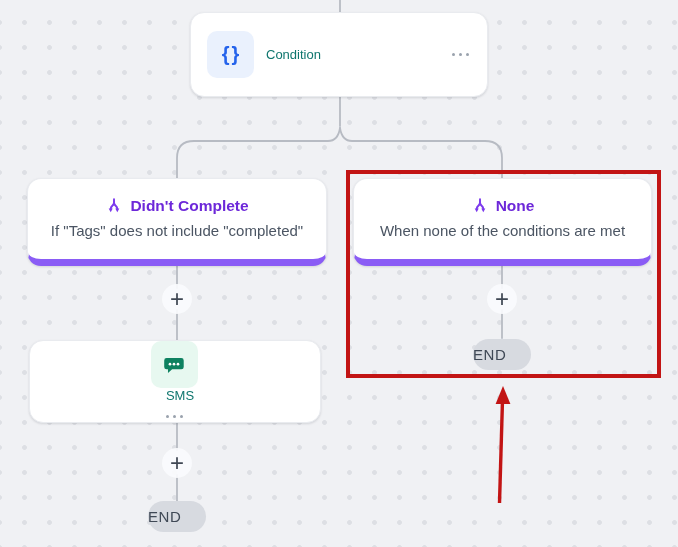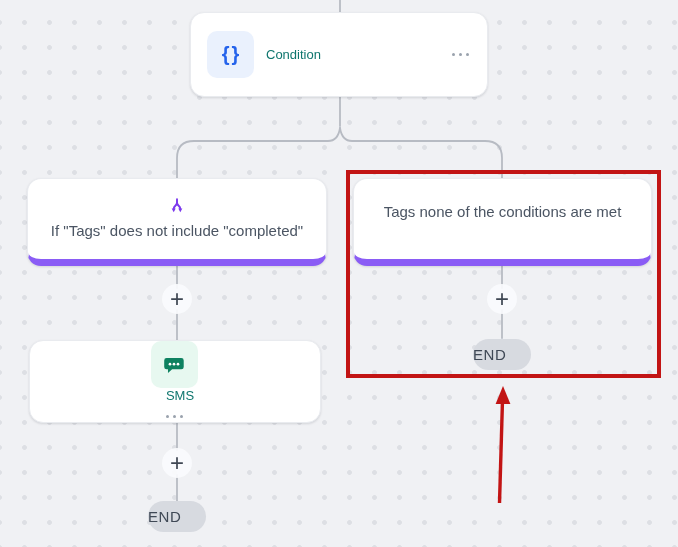--- a/index.html
+++ b/index.html
@@ -83,26 +83,39 @@
     <div class="branch-head">
       <svg width="18" height="19" viewBox="0 0 24 24">
         <g stroke="#7c3aed" stroke-width="2.6" fill="none" stroke-linecap="round">
           <path d="M12 3.5 V8"></path>
           <path d="M12 8 C12 12.5 7.6 12 7.6 16.5"></path>
           <path d="M12 8 C12 12.5 16.4 12 16.4 16.5"></path>
         </g>
         <polygon points="7.6,21 4.9,15.9 10.3,15.9" fill="#7c3aed"></polygon>
         <polygon points="16.4,21 13.7,15.9 19.1,15.9" fill="#7c3aed"></polygon>
       </svg>
+      <span class="branch-title">Didn't Complete</span>
     </div>
     <div class="branch-sub">If "Tags" does not include "completed"</div>
   </div>
 
   <div class="card branch-card" style="left:353px;top:178px;width:299px;height:88px;">
-    <div class="branch-sub">Tags none of the conditions are met</div>
+    <div class="branch-head">
+      <svg width="18" height="19" viewBox="0 0 24 24">
+        <g stroke="#7c3aed" stroke-width="2.6" fill="none" stroke-linecap="round">
+          <path d="M12 3.5 V8"></path>
+          <path d="M12 8 C12 12.5 7.6 12 7.6 16.5"></path>
+          <path d="M12 8 C12 12.5 16.4 12 16.4 16.5"></path>
+        </g>
+        <polygon points="7.6,21 4.9,15.9 10.3,15.9" fill="#7c3aed"></polygon>
+        <polygon points="16.4,21 13.7,15.9 19.1,15.9" fill="#7c3aed"></polygon>
+      </svg>
+      <span class="branch-title">None</span>
+    </div>
+    <div class="branch-sub">When none of the conditions are met</div>
   </div>
 
   <div class="plus-btn" style="left:162px;top:284px;">
     <span>+</span>
   </div>
   <div class="plus-btn" style="left:487px;top:284px;">
     <span>+</span>
   </div>
   <div class="plus-btn" style="left:162px;top:448px;">
     <span>+</span>

